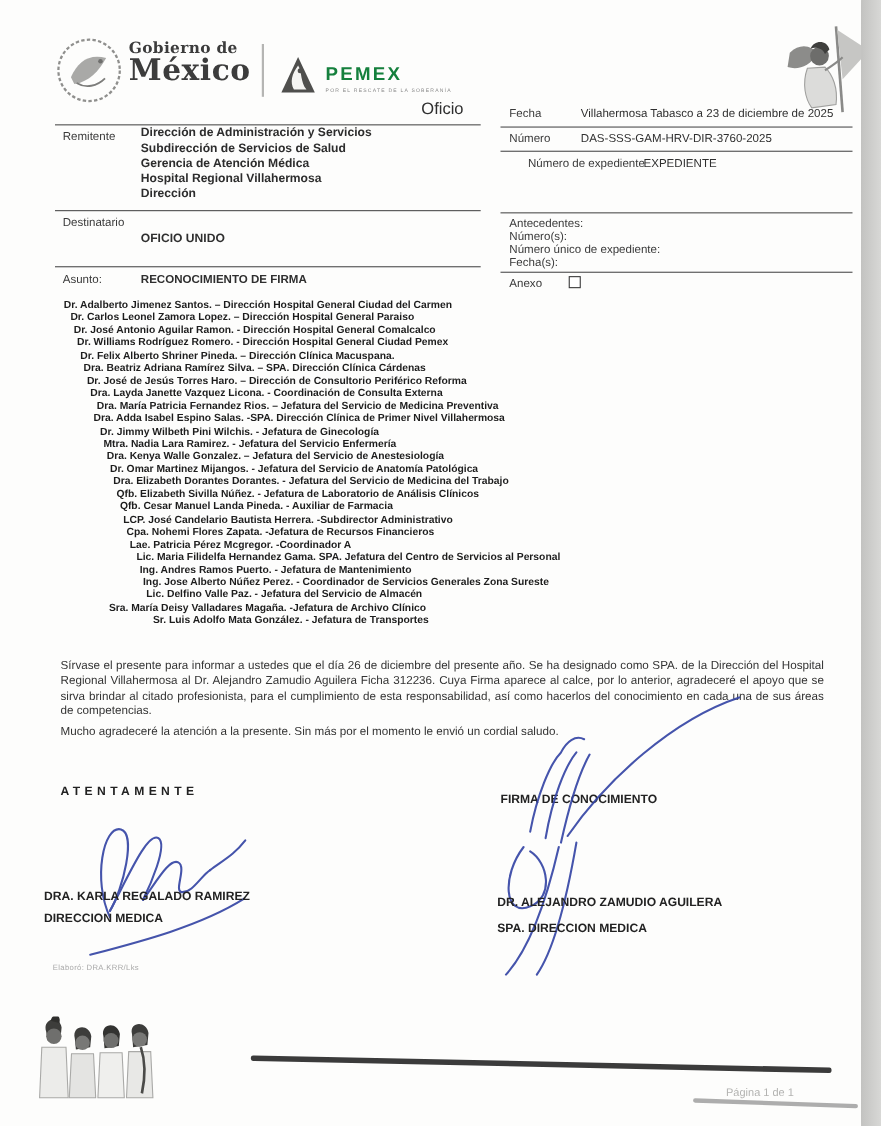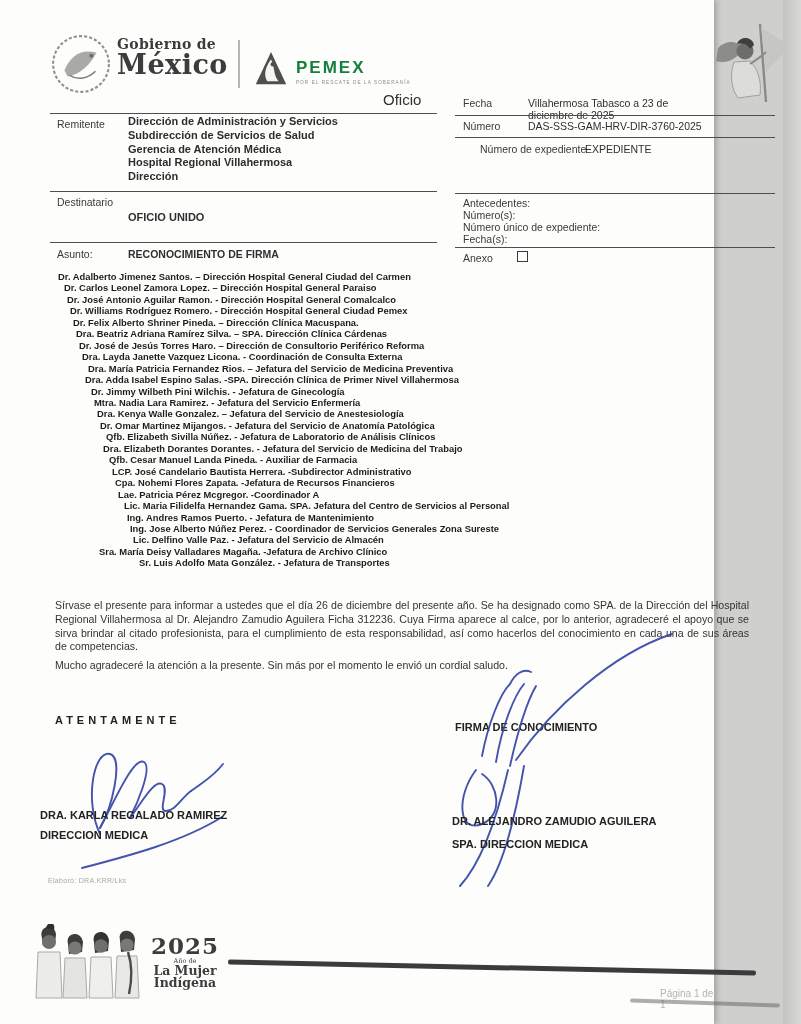--- a/index.html
+++ b/index.html
@@ -1,19 +1,19 @@
 <!DOCTYPE html>
 <html><head>
 <meta charset="utf-8">
 <style>
   * { margin:0; padding:0; box-sizing:border-box; }
   html,body { width:801px; height:1024px; overflow:hidden; }
   body { font-family:"Liberation Sans", sans-serif; background:#c9c9c7; }
   .scan { position:relative; width:801px; height:1024px; background:#cfcfcd; }
-  .page { position:absolute; top:0; left:0; width:714px; height:1024px;
+  .page { position:absolute; top:0; left:0; width:783px; height:1024px;
           background:#fdfdfc; box-shadow:2px 0 6px rgba(0,0,0,.25); }
   .edge-band { position:absolute; top:0; right:0; width:18px; height:1024px;
           background:linear-gradient(90deg,#c3c3c1,#d8d8d6); }
   .corner-shadow { position:absolute; left:630px; top:1001px; width:150px; height:4px;
           background:#6b6b6b; transform:rotate(2deg); opacity:.55; border-radius:2px; }
 
   
   .gob-seal { position:absolute; left:50px; top:33px; width:62px; height:62px; }
   .gob-text { position:absolute; left:117px; top:36px; color:#3c3c3c;
               font-family:"DejaVu Serif", serif; }
@@ -149,22 +149,22 @@
       <div style="margin-left:15px">Dr. Felix Alberto Shriner Pineda. – Dirección Clínica Macuspana.</div>
       <div style="margin-left:18px">Dra. Beatriz Adriana Ramírez Silva. – SPA. Dirección Clínica Cárdenas</div>
       <div style="margin-left:21px">Dr. José de Jesús Torres Haro. – Dirección de Consultorio Periférico Reforma</div>
       <div style="margin-left:24px">Dra. Layda Janette Vazquez Licona. - Coordinación de Consulta Externa</div>
       <div style="margin-left:30px">Dra. María Patricia Fernandez Rios. – Jefatura del Servicio de Medicina Preventiva</div>
       <div style="margin-left:27px">Dra. Adda Isabel Espino Salas. -SPA. Dirección Clínica de Primer Nivel Villahermosa</div>
       <div style="margin-left:33px">Dr. Jimmy Wilbeth Pini Wilchis. - Jefatura de Ginecología</div>
       <div style="margin-left:36px">Mtra. Nadia Lara Ramirez. - Jefatura del Servicio Enfermería</div>
       <div style="margin-left:39px">Dra. Kenya Walle Gonzalez. – Jefatura del Servicio de Anestesiología</div>
       <div style="margin-left:42px">Dr. Omar Martinez Mijangos. - Jefatura del Servicio de Anatomía Patológica</div>
+      <div style="margin-left:45px">Dra. Elizabeth Dorantes Dorantes. - Jefatura del Servicio de Medicina del Trabajo</div>
       <div style="margin-left:48px">Qfb. Elizabeth Sivilla Núñez. - Jefatura de Laboratorio de Análisis Clínicos</div>
-      <div style="margin-left:45px">Dra. Elizabeth Dorantes Dorantes. - Jefatura del Servicio de Medicina del Trabajo</div>
       <div style="margin-left:51px">Qfb. Cesar Manuel Landa Pineda. - Auxiliar de Farmacia</div>
       <div style="margin-left:54px">LCP. José Candelario Bautista Herrera. -Subdirector Administrativo</div>
       <div style="margin-left:57px">Cpa. Nohemi Flores Zapata. -Jefatura de Recursos Financieros</div>
       <div style="margin-left:60px">Lae. Patricia Pérez Mcgregor. -Coordinador A</div>
       <div style="margin-left:66px">Lic. Maria Filidelfa Hernandez Gama. SPA. Jefatura del Centro de Servicios al Personal</div>
       <div style="margin-left:69px">Ing. Andres Ramos Puerto. - Jefatura de Mantenimiento</div>
       <div style="margin-left:72px">Ing. Jose Alberto Núñez Perez. - Coordinador de Servicios Generales Zona Sureste</div>
       <div style="margin-left:75px">Lic. Delfino Valle Paz. - Jefatura del Servicio de Almacén</div>
       <div style="margin-left:41px">Sra. María Deisy Valladares Magaña. -Jefatura de Archivo Clínico</div>
       <div style="margin-left:81px">Sr. Luis Adolfo Mata González. - Jefatura de Transportes</div>
@@ -217,25 +217,19 @@
       <circle cx="47" cy="24" r="6.6" fill="#787876"></circle>
       <path d="M37,34 L57,34 L59,74 L35,74 Z" fill="#e4e4e2" stroke="#a9a9a7" stroke-width="1"></path>
       <path d="M66,18 C63,6 79,4 81,16 L80,27 L67,29 Z" fill="#333331"></path>
       <circle cx="73" cy="22" r="6.8" fill="#6f6f6d"></circle>
       <path d="M63,33 L83,33 L85,74 L61,74 Z" fill="#efefed" stroke="#a9a9a7" stroke-width="1"></path>
       <path d="M92,16 C89,5 105,3 107,15 L106,26 L93,28 Z" fill="#3d3d3b"></path>
       <circle cx="99" cy="21" r="6.6" fill="#787876"></circle>
       <path d="M89,32 L109,32 L111,74 L87,74 Z" fill="#e8e8e6" stroke="#a9a9a7" stroke-width="1"></path>
       <path d="M100,28 C104,40 104,56 101,70" stroke="#4a4a48" stroke-width="2.4" fill="none"></path>
     </svg>
-    <div class="y2025">
-      <div class="num">2025</div>
-      <div class="s1">Año de</div>
-      <div class="s2">La Mujer</div>
-      <div class="s2">Indígena</div>
-    </div>
     <div class="footer-rule"></div>
     <div class="page-num">Página 1 de 1</div>
 
     <div class="corner-shadow"></div>
   </div>
   <div class="edge-band"></div>
 </div>
 
 </body></html>

